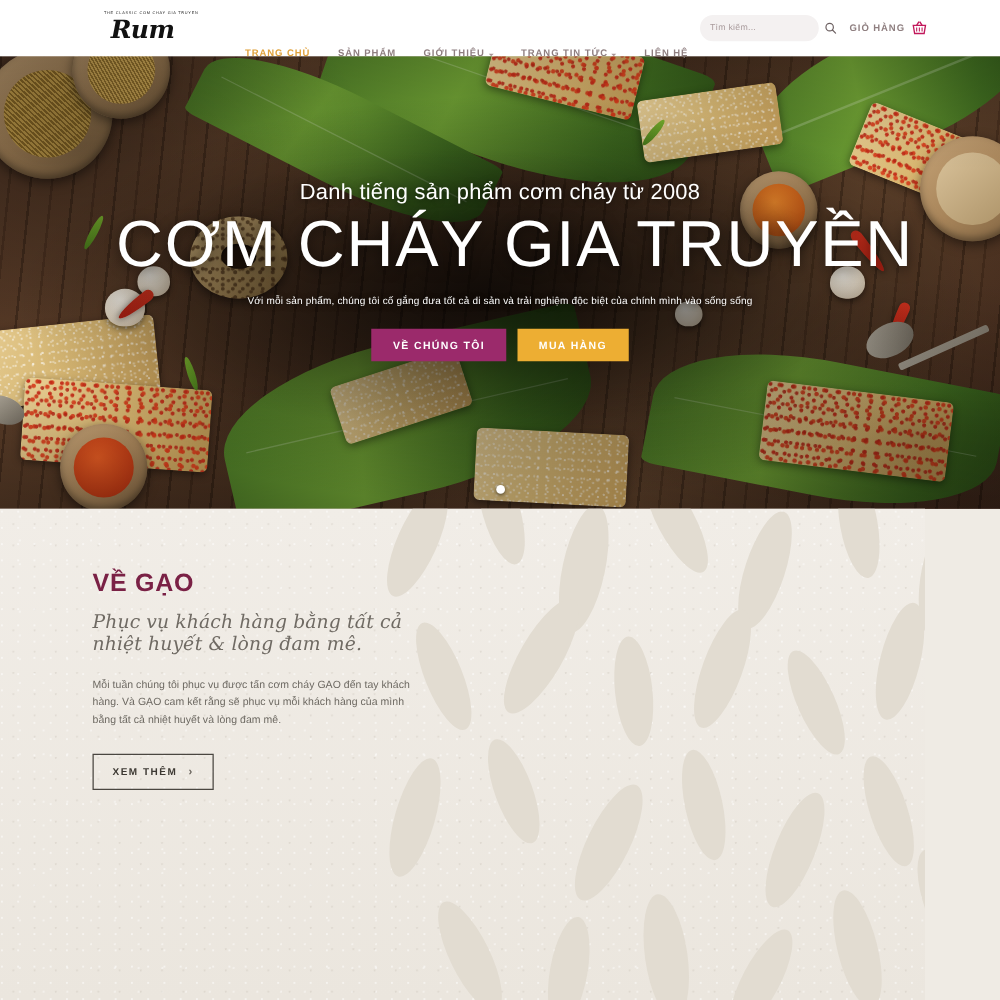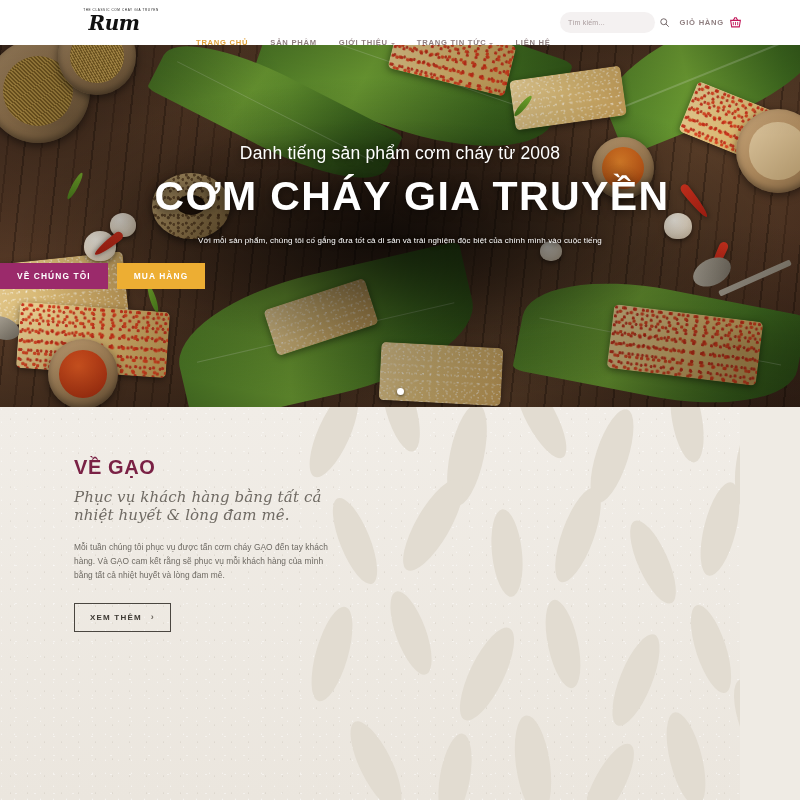--- a/index.html
+++ b/index.html
@@ -283,38 +283,39 @@
   }
   .hero-eyebrow {
     font-size: 17.5px;
     color: #ffffff;
     letter-spacing: 0.2px;
     font-weight: normal;
     text-shadow: 0 1px 6px rgba(0,0,0,0.6);
     margin-bottom: 7px;
   }
   .hero-title {
-    font-size: 41px;
+    font-size: 52px;
     color: #ffffff;
     letter-spacing: 1.4px;
-    font-weight: bold;
+    font-weight: normal;
     line-height: 50px;
     text-shadow: 0 2px 10px rgba(0,0,0,0.55);
     padding-left: 24px;
   }
   .hero-sub {
     font-size: 8px;
     color: #ffffff;
     letter-spacing: 0.15px;
     margin-top: 15px;
     text-shadow: 0 1px 5px rgba(0,0,0,0.75);
   }
   .hero-buttons {
     margin-top: 18px;
     display: flex;
+    justify-content: center;
     gap: 9px;
   }
   .btn {
     border: none;
     font-family: "Liberation Sans", sans-serif;
     font-size: 8.4px;
     font-weight: bold;
     letter-spacing: 1.1px;
     text-transform: uppercase;
     color: #ffffff;
@@ -527,21 +528,21 @@
       <div class="spoon-handle" style="left:716px; top:230px; width:78px; height:6px; transform:rotate(-24deg);"></div>
       <div class="spoon" style="left:-16px; top:272px; width:36px; height:22px; transform:rotate(18deg);"></div>
 
       <div class="wood-dark"></div>
       <div class="hero-vignette"></div>
     </div>
 
     <div class="hero-content">
       <div class="hero-eyebrow">Danh tiếng sản phẩm cơm cháy từ 2008</div>
       <h1 class="hero-title">CƠM CHÁY GIA TRUYỀN</h1>
-      <div class="hero-sub">Với mỗi sản phẩm, chúng tôi cố gắng đưa tốt cả di sản và trải nghiệm độc biệt của chính mình vào cuộc tiếng</div>
+      <div class="hero-sub">Với mỗi sản phẩm, chúng tôi cố gắng đưa tốt cả di sản và trải nghiệm độc biệt của chính mình vào sống sống</div>
       <div class="hero-buttons">
         <button class="btn btn-primary">VỀ CHÚNG TÔI</button>
         <button class="btn btn-secondary">MUA HÀNG</button>
       </div>
     </div>
 
     <div class="hero-dots">
       <span class="dot"></span>
     </div>
   </section>

